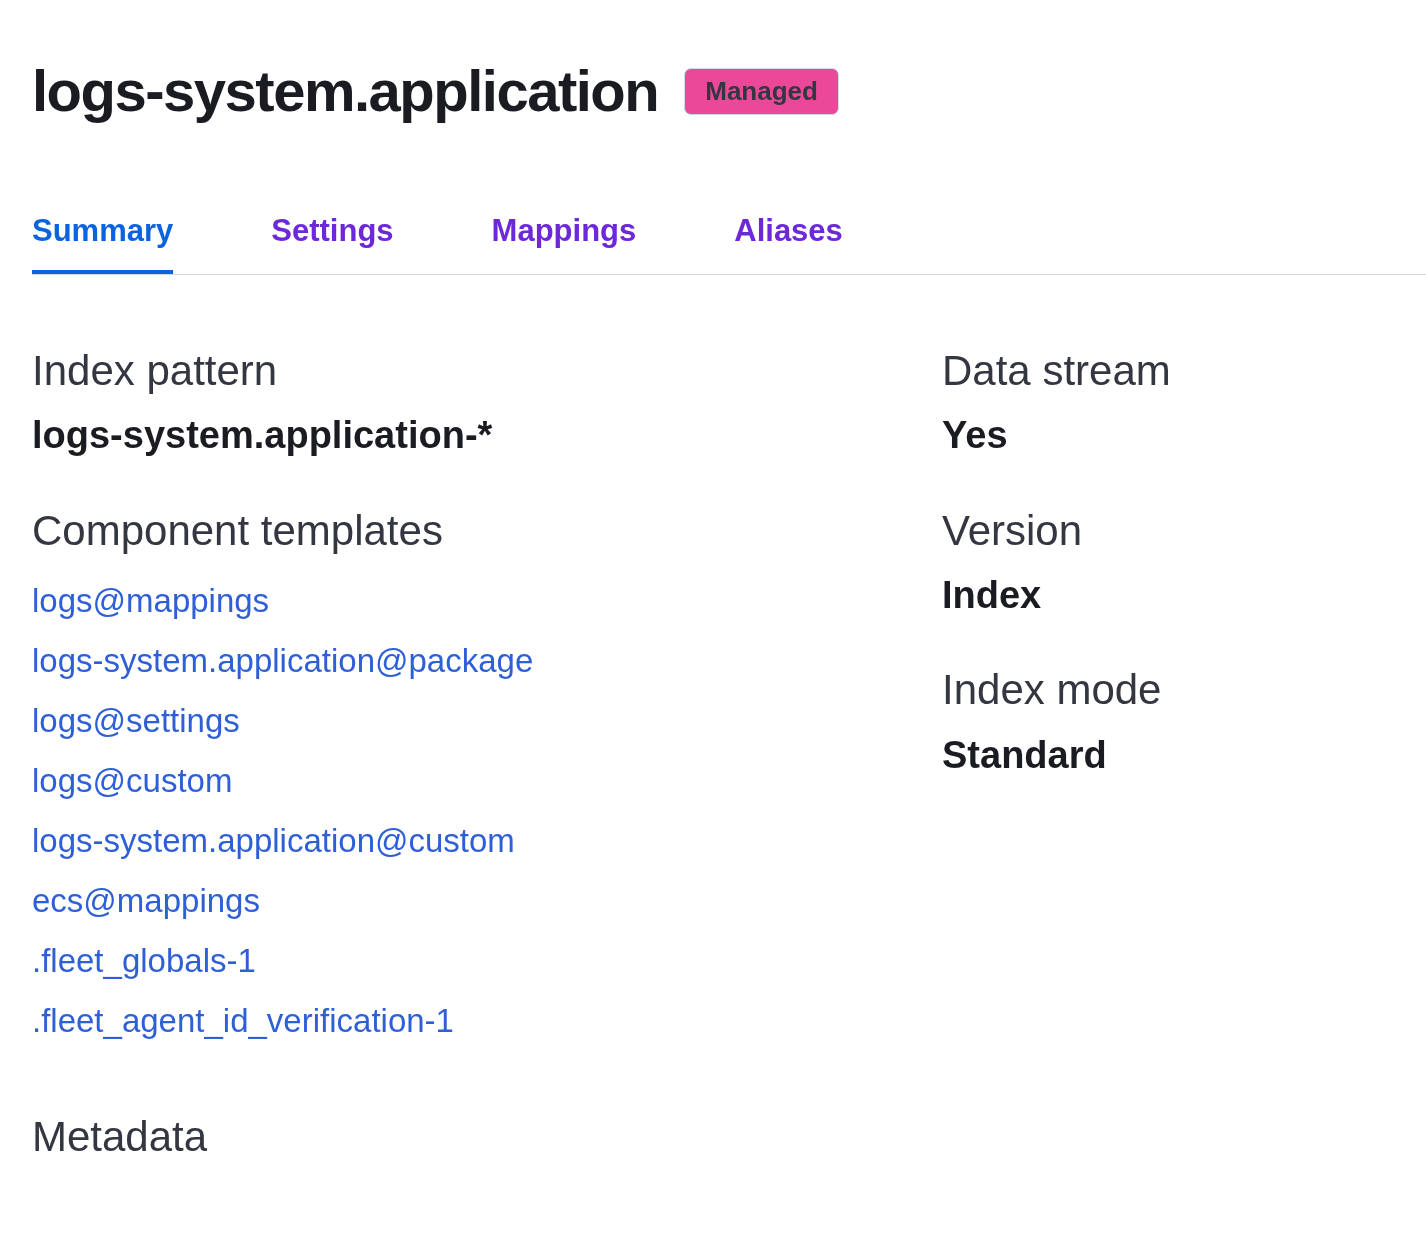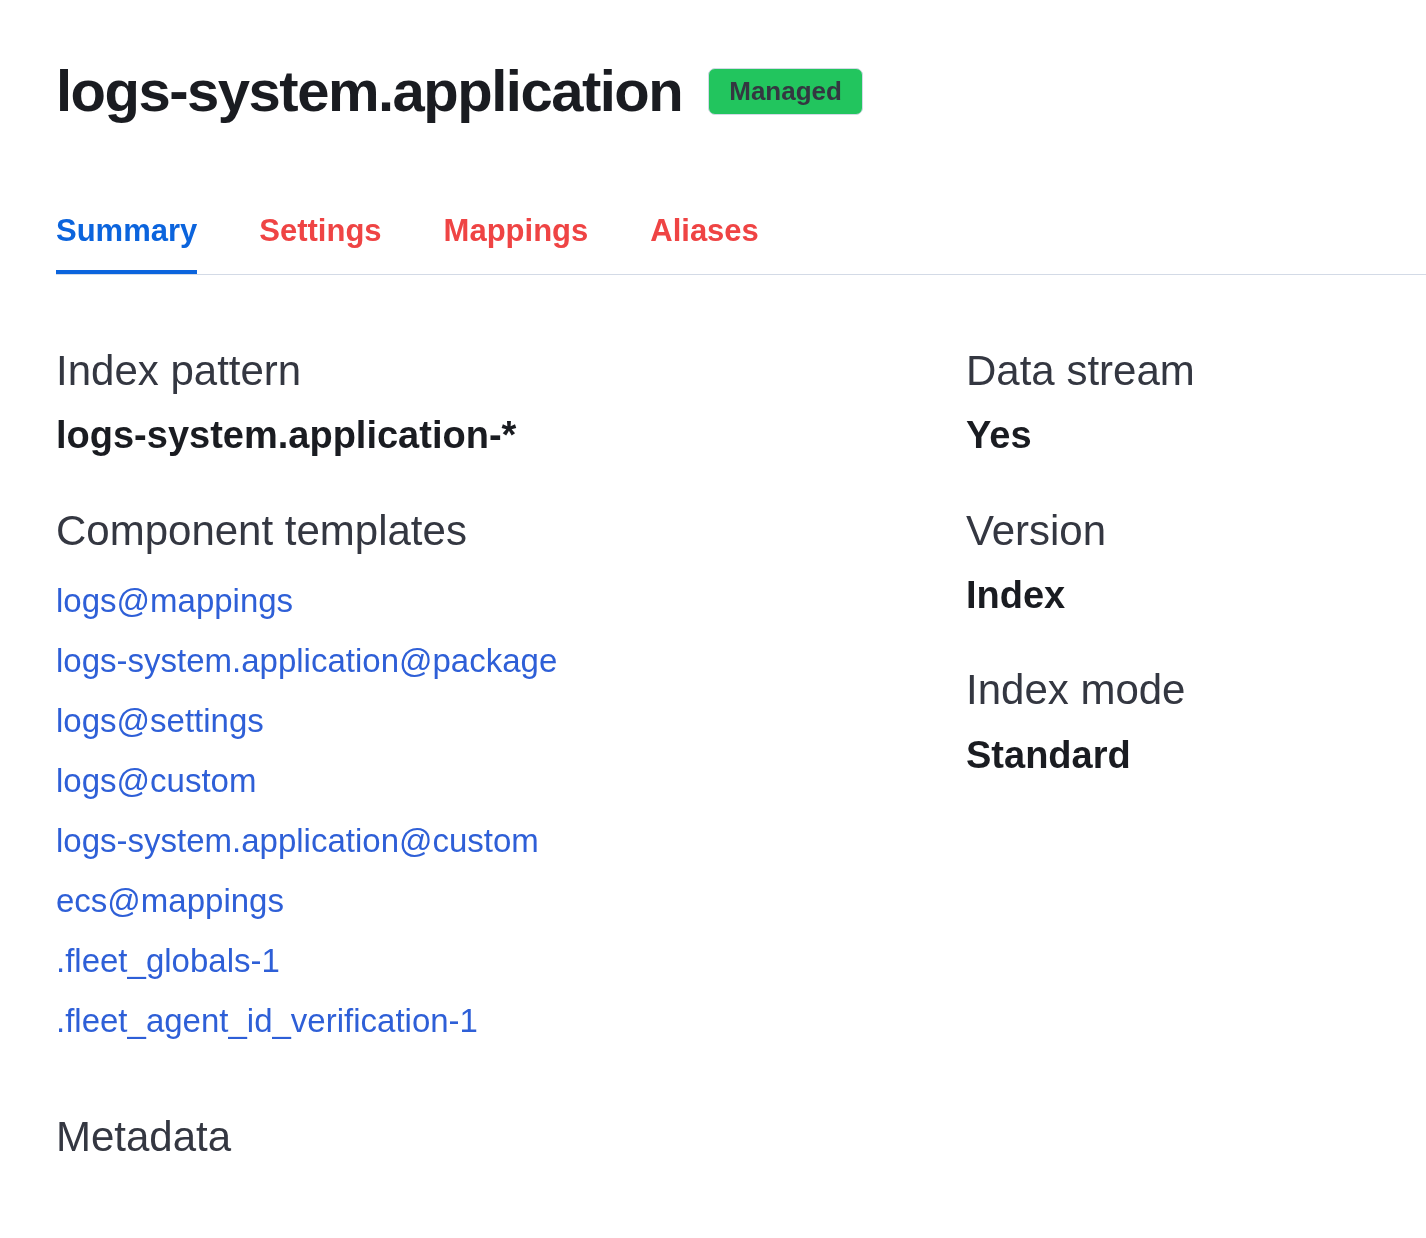--- a/index.html
+++ b/index.html
@@ -6,21 +6,21 @@
   html, body {
     margin: 0;
     padding: 0;
     background: #ffffff;
     font-family: "Liberation Sans", "DejaVu Sans", sans-serif;
     color: #1a1c21;
   }
   .page {
     width: 1426px;
     height: 1238px;
-    padding: 58px 56px 0 56px;
+    padding: 58px 56px 0 32px;
     overflow: hidden;
     position: relative;
     background: #ffffff;
   }
   
   .page-header {
     display: flex;
     align-items: center;
     gap: 26px;
   }
@@ -33,37 +33,37 @@
     line-height: 1.15;
   }
   .managed-badge {
     display: inline-block;
     font-size: 26px;
     font-weight: 700;
     color: #343741;
     border: 1px solid #d3dae6;
     border-radius: 7px;
     padding: 7px 20px;
-    background: #22c55e;
+    background: #ec4899;
     line-height: 1.2;
     white-space: nowrap;
   }
   
   .tabs {
     display: flex;
-    gap: 62px;
+    gap: 98px;
     margin-top: 88px;
     border-bottom: 1px solid #d3dae6;
     margin-right: -56px;
     padding-right: 56px;
   }
   .tab {
     font-size: 31px;
     font-weight: 700;
-    color: #ef4444;
+    color: #6d28d9;
     padding-bottom: 21px;
     cursor: pointer;
     border-bottom: 4px solid transparent;
   }
   .tab.active {
     color: #0b64dd;
     border-bottom-color: #0b64dd;
   }
   
   .content-grid {

